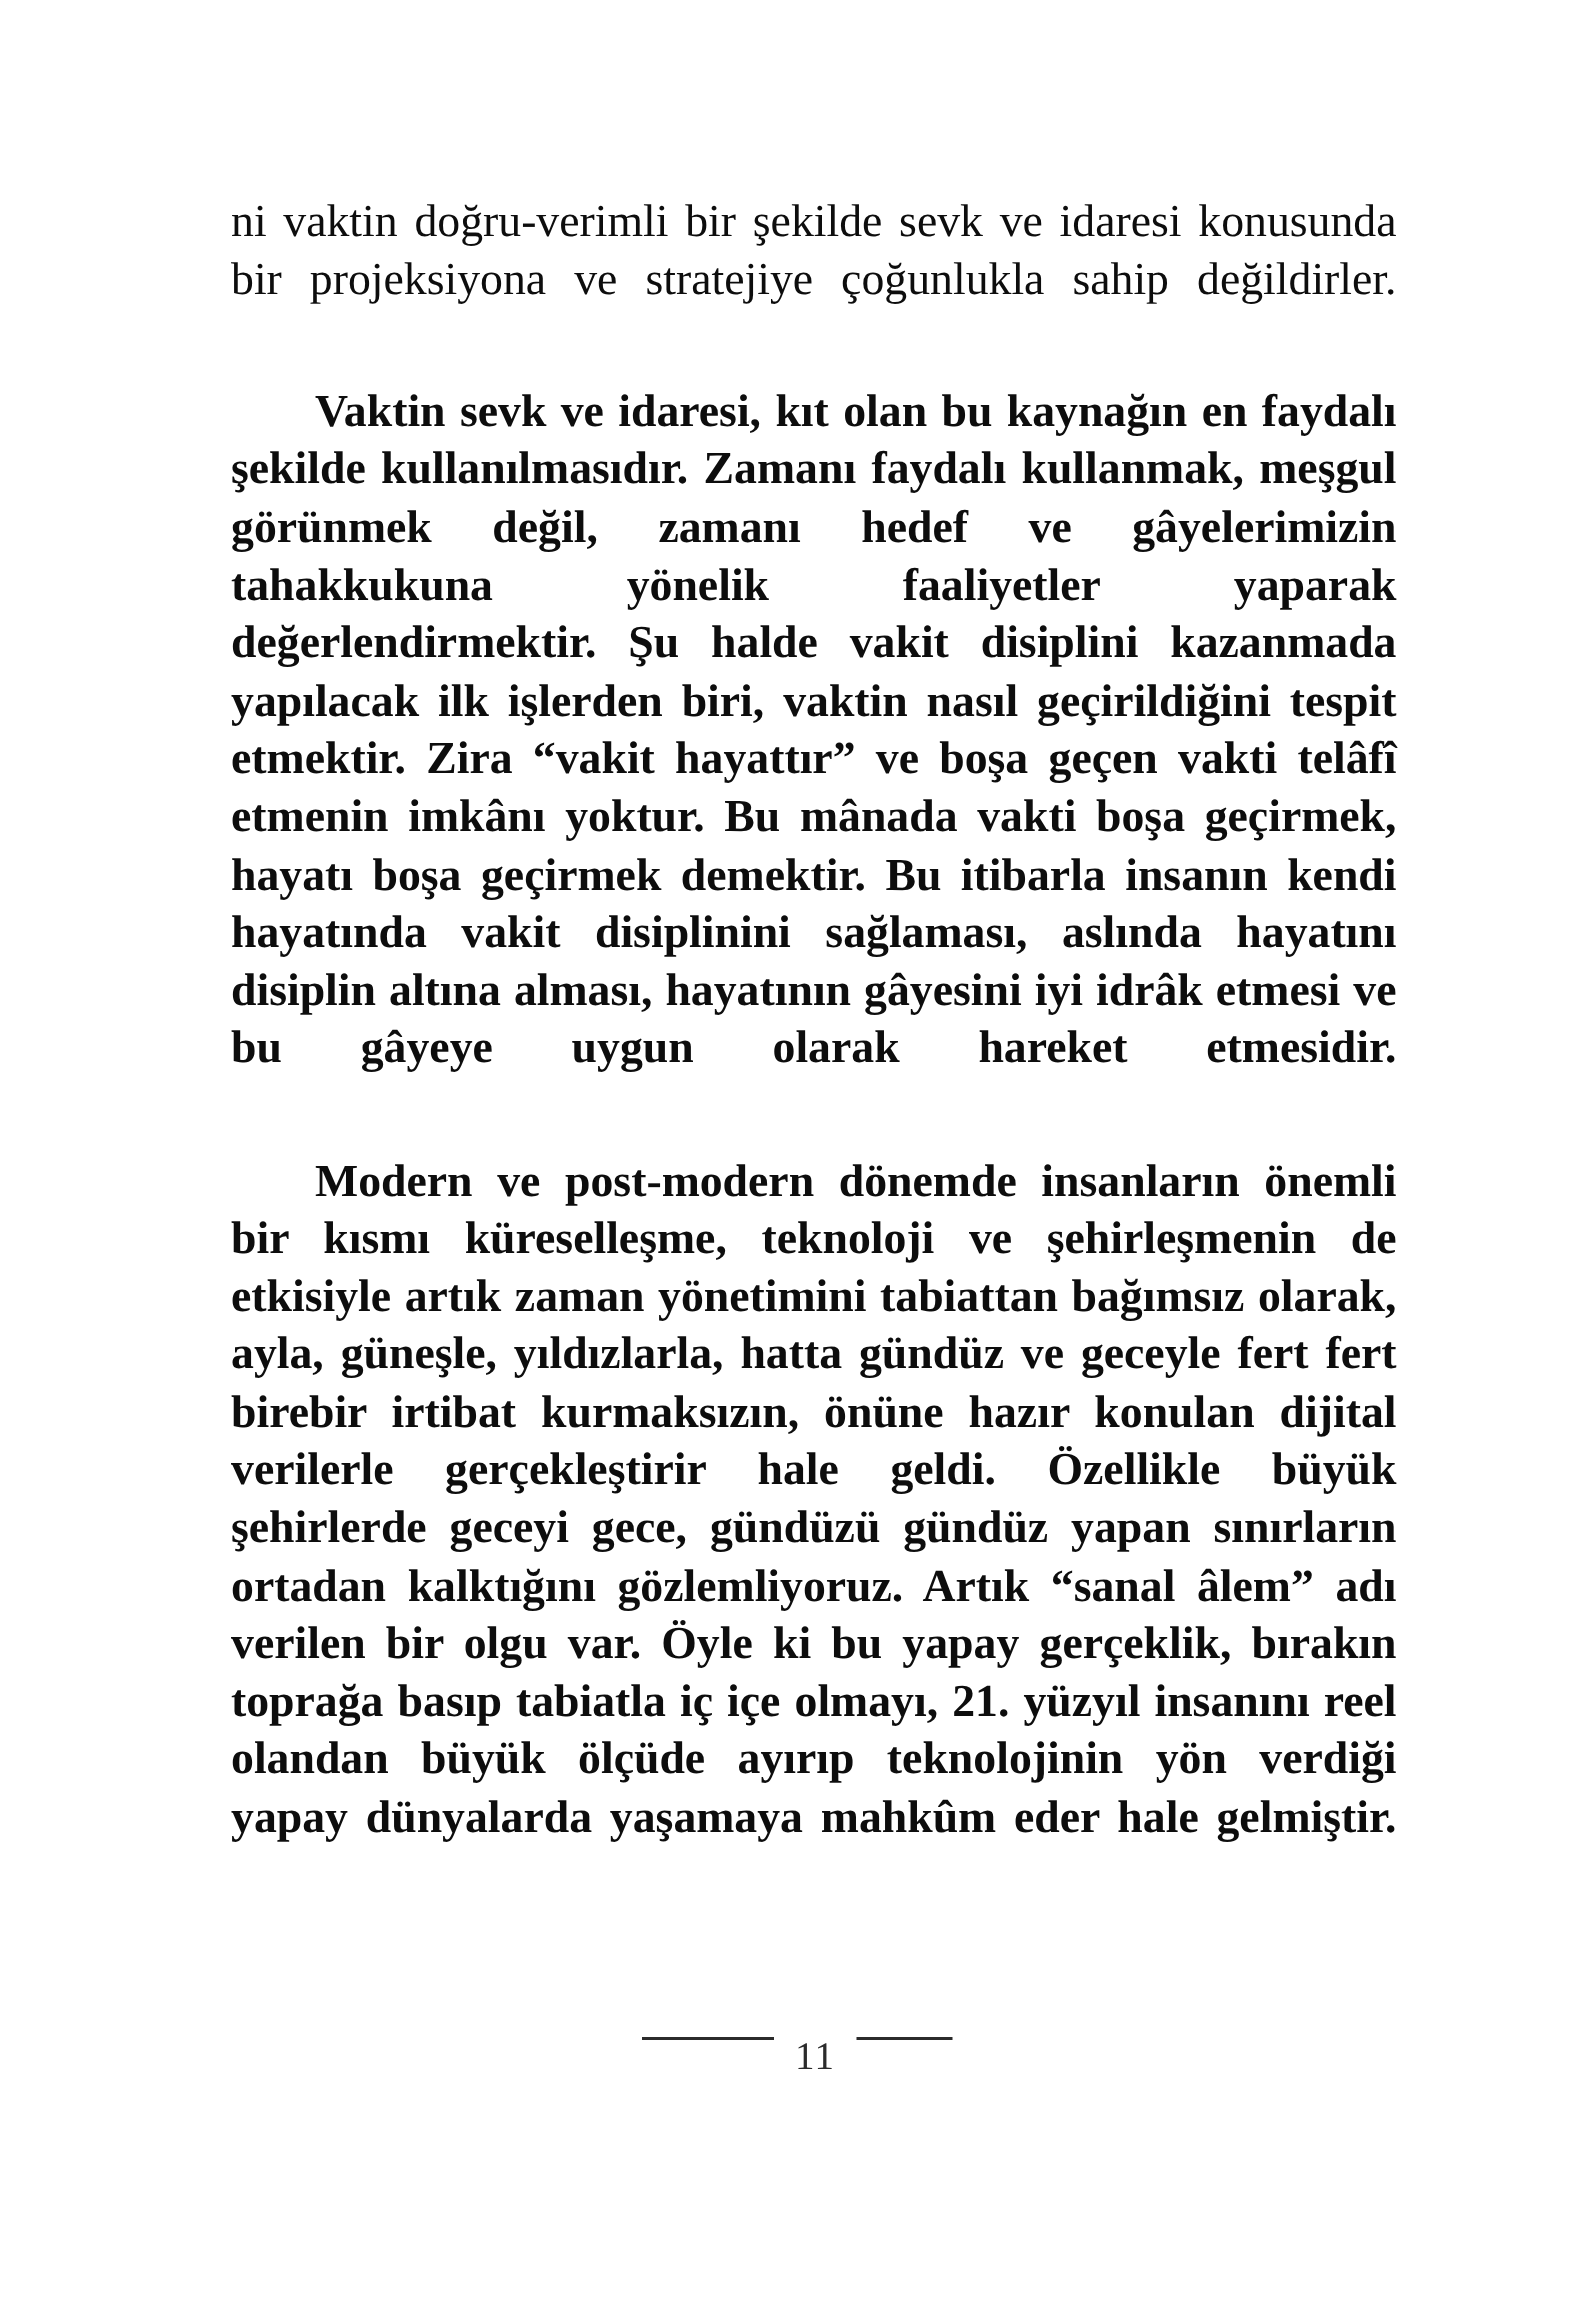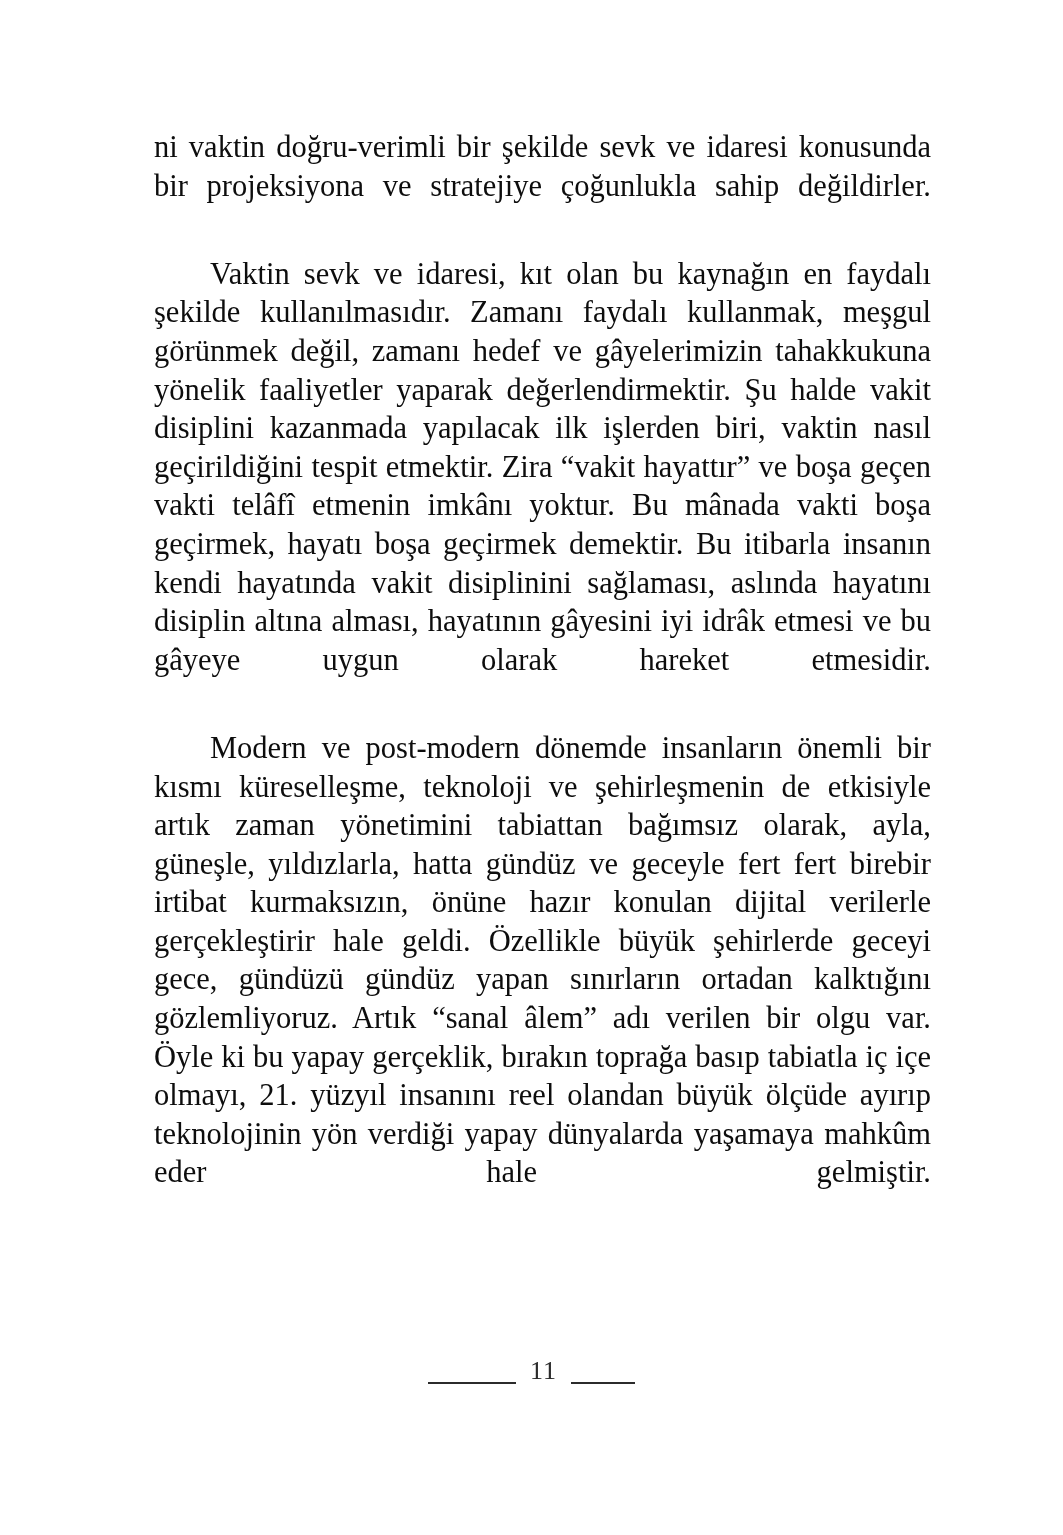--- a/index.html
+++ b/index.html
@@ -45,34 +45,35 @@
     display: inline-block;
     width: 100%;
   }
 
   .para.indent {
     text-indent: 56px;
   }
 
   .para + .para {
     margin-top: 11px;
+    font-weight: bold;
   }
 
   
   .para.continues::after {
     content: none;
   }
 
   .footer {
     position: absolute;
     left: 0;
     top: 1358px;
     width: 1063px;
     display: flex;
-    align-items: flex-end;
+    align-items: flex-start;
     justify-content: center;
     gap: 14px;
   }
 
   .footer-rule {
     display: block;
     height: 2px;
     background: #2b2b2b;
   }
 

